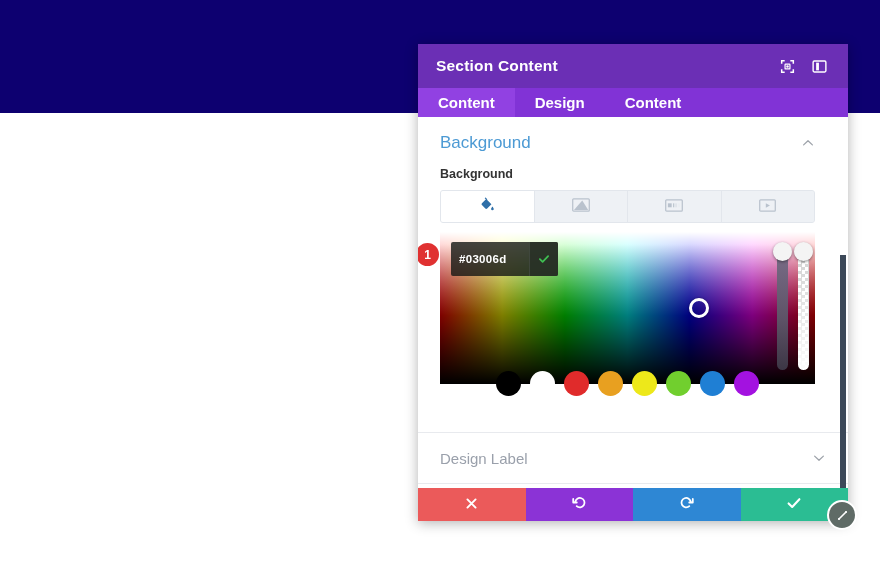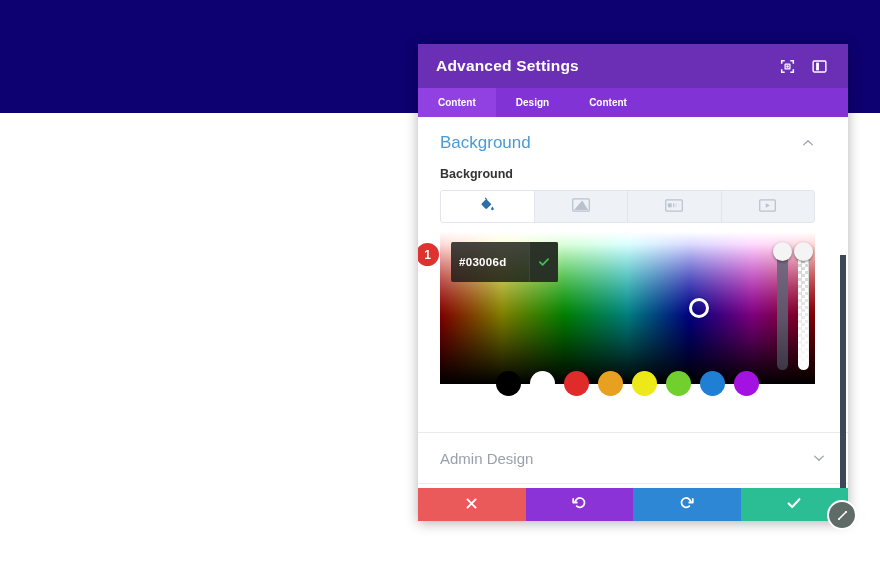--- a/index.html
+++ b/index.html
@@ -41,21 +41,21 @@
   }
   .hdr-ico svg{display:block;}
 
   
   #tabs{
     height:29px;flex:0 0 29px;background:#8133d6;
     display:flex;align-items:stretch;
   }
   .tab{
     display:flex;align-items:center;justify-content:center;
-    color:#ffffff;font-size:10px;font-weight:bold;
+    color:#ffffff;font-size:15px;font-weight:bold;
     padding:4px 20px;cursor:pointer;white-space:nowrap;
   }
   .tab.active{background:#9141e2;}
 
   
   #modal-body{
     flex:1 1 auto;position:relative;overflow:hidden;background:#ffffff;
   }
   #scrollbar-track{
     position:absolute;right:0;top:0;width:8px;height:100%;
@@ -109,21 +109,21 @@
     position:absolute;width:20px;height:20px;border-radius:50%;
     border:3px solid #ffffff;box-sizing:border-box;
     left:689px;top:78px;
     box-shadow:0 0 2px rgba(0,0,0,.5);
     transform:translate(0,0);
     cursor:pointer;
   }
   
   #hex-box{
     position:absolute;left:11px;top:10px;
-    display:flex;align-items:stretch;height:40px;
+    display:flex;align-items:stretch;height:34px;
     background:rgba(20,22,20,.80);border-radius:2px;overflow:hidden;
   }
   #hex-input{
     border:none;outline:none;background:transparent;color:#ffffff;
     font-family:"Liberation Sans", sans-serif;
     font-size:11.5px;font-weight:bold;
     padding:0 8px;width:62px;letter-spacing:.3px;
   }
   #hex-ok{
     width:28px;display:flex;align-items:center;justify-content:center;
@@ -204,21 +204,21 @@
 </head>
 <body>
 
 <div id="page-bg">
   <div id="hero-band" style="background: rgb(13, 0, 112);"></div>
 </div>
 
 <div id="modal">
 
   <div id="modal-header" style="background: rgb(107, 47, 181);">
-    <div id="modal-title">Advanced Settings</div>
+    <div id="modal-title">Section Content</div>
 
     <div class="hdr-ico">
       <svg width="15" height="15" viewBox="0 0 16 16">
         <path d="M1 1h4v1.6H2.6V5H1V1zM11 1h4v4h-1.6V2.6H11V1zM1 11h1.6v2.4H5V15H1v-4zM13.4 11H15v4h-4v-1.6h2.4V11z" fill="#ffffff"></path>
         <rect x="5.4" y="5.4" width="5.2" height="5.2" rx="0.6" fill="none" stroke="#ffffff" stroke-width="1.3"></rect>
         <circle cx="8" cy="8" r="1.3" fill="#ffffff"></circle>
       </svg>
     </div>
 
     <div class="hdr-ico">
@@ -324,21 +324,21 @@
           <div class="swatch" style="background: rgb(232, 160, 32);"></div>
           <div class="swatch" style="background: rgb(237, 232, 26);"></div>
           <div class="swatch" style="background: rgb(113, 207, 46);"></div>
           <div class="swatch" style="background: rgb(31, 127, 212);"></div>
           <div class="swatch" style="background: rgb(163, 18, 224);"></div>
         </div>
       </div>
     </div>
 
     <div id="admin-label-row">
-      <span id="admin-label-text">Admin Design</span>
+      <span id="admin-label-text">Design Label</span>
       <span class="chev">
         <svg width="14" height="14" viewBox="0 0 16 16">
           <path d="M3 5.8 8 10.6l5-4.8" fill="none" stroke="#5b6470" stroke-width="1.4" stroke-linecap="round" stroke-linejoin="round"></path>
         </svg>
       </span>
     </div>
 
     <div id="help-row">
       
       

